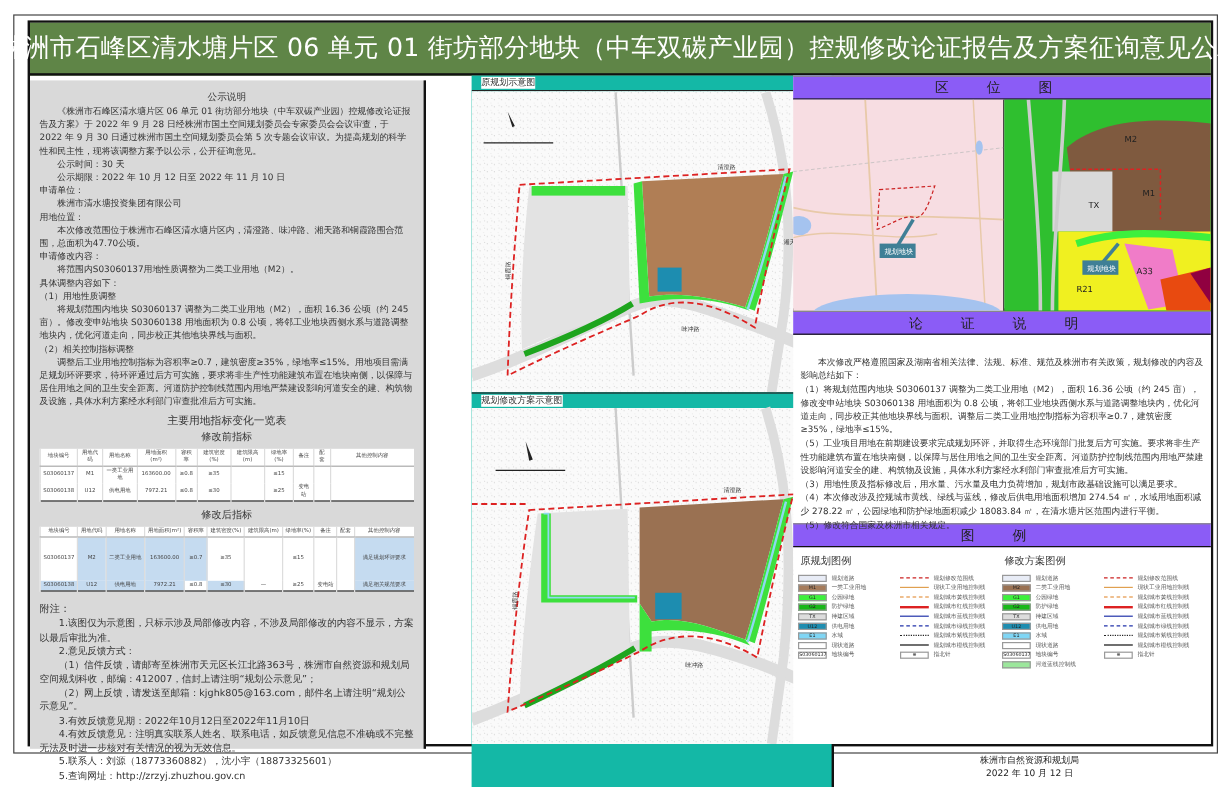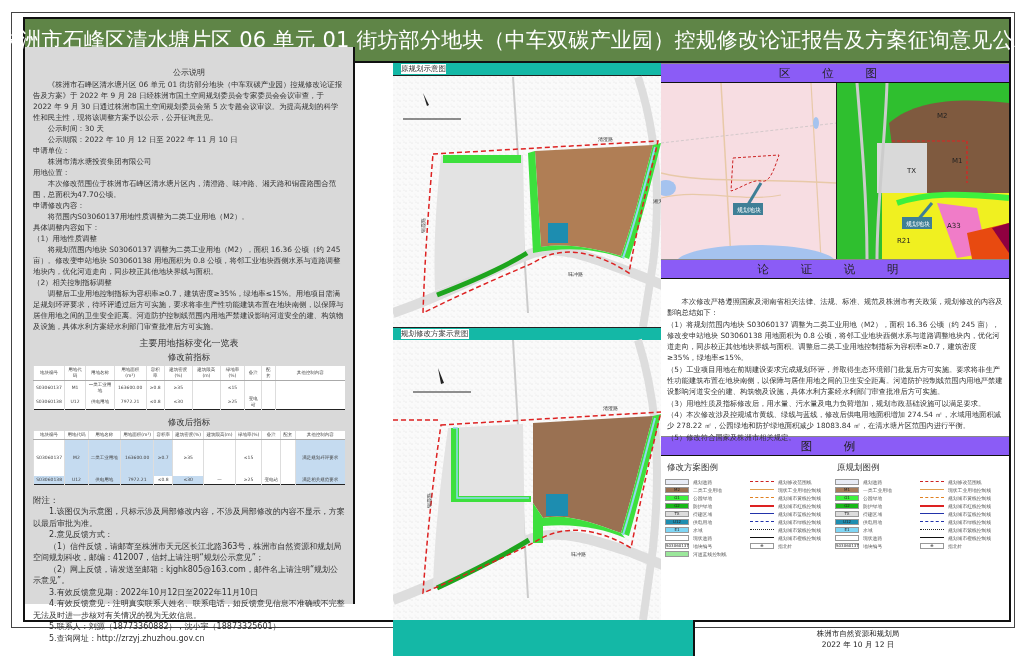--- a/index.html
+++ b/index.html
@@ -6,21 +6,21 @@
   html, body { width: 1024px; height: 656px; background: #ffffff; overflow: hidden; }
   body { font-family: "DejaVu Sans", "Liberation Sans", sans-serif; color: #222; position: relative; }
 
   .outer-frame { position: absolute; left: 11px; top: 12px; width: 1004px; height: 616px; border: 1px solid #444; background: #fff; }
   .poster { position: absolute; left: 23px; top: 17px; width: 988px; height: 605px; border: 2px solid #111; background: #fff; }
 
   .title-bar { position: absolute; left: 0; top: 0; width: 984px; height: 44px; background: #5f8547; border-bottom: 2px solid #111; display: flex; align-items: center; justify-content: center; }
   .title-text { color: #fff; font-size: 21px; letter-spacing: 0.2px; font-family: "DejaVu Sans", sans-serif; white-space: nowrap; }
 
   
-  .left-col { position: absolute; left: 0; top: 28px; width: 330px; height: 557px; background: #d9d9d9; border-right: 2px solid #111; padding: 20px 8px; font-size: 7.4px; line-height: 11px; color: #333; }
+  .left-col { position: absolute; left: 0; top: 48px; width: 330px; height: 557px; background: #d9d9d9; border-right: 2px solid #111; padding: 8px 8px; font-size: 7.4px; line-height: 11px; color: #333; }
   .notice-heading { text-align: center; font-size: 8px; margin-bottom: 1px; }
   .para { text-indent: 2em; }
   .line { }
   .indent { padding-left: 2em; }
   .table-title { text-align: center; font-size: 9px; margin: 6px 0 3px; }
   .table-sub { text-align: center; font-size: 8.5px; margin: 2px 0 3px; }
   table.idx { width: 100%; border-collapse: collapse; background: #fff; font-size: 4.5px; line-height: 6px; color: #444; border-bottom: 1.5px solid #222; }
   table.idx td, table.idx th { border-left: 1px solid #ddd; padding: 1px 2px; text-align: center; font-weight: normal; }
   table.idx th { border-bottom: 1px solid #aaa; }
   table.after td.blue { background: #c5dbf0; }
@@ -310,30 +310,30 @@
       <div>（1）将规划范围内地块 S03060137 调整为二类工业用地（M2），面积 16.36 公顷（约 245 亩），修改变申站地块 S03060138 用地面积为 0.8 公顷，将邻工业地块西侧水系与道路调整地块内，优化河道走向，同步校正其他地块界线与面积。调整后二类工业用地控制指标为容积率≥0.7，建筑密度≥35%，绿地率≤15%。</div>
       <div>（5）工业项目用地在前期建设要求完成规划环评，并取得生态环境部门批复后方可实施。要求将非生产性功能建筑布置在地块南侧，以保障与居住用地之间的卫生安全距离。河道防护控制线范围内用地严禁建设影响河道安全的建、构筑物及设施，具体水利方案经水利部门审查批准后方可实施。</div>
       <div>（3）用地性质及指标修改后，用水量、污水量及电力负荷增加，规划市政基础设施可以满足要求。</div>
       <div>（4）本次修改涉及控规城市黄线、绿线与蓝线，修改后供电用地面积增加 274.54 ㎡，水域用地面积减少 278.22 ㎡，公园绿地和防护绿地面积减少 18083.84 ㎡，在清水塘片区范围内进行平衡。</div>
       <div>（5）修改符合国家及株洲市相关规定。</div>
     </div>
 
     <div class="sec-head">图 例</div>
     <div class="legend">
       <div class="legend-group">
-        <div class="legend-title">修改方案图例</div>
+        <div class="legend-title">原规划图例</div>
         <div class="legend-cols">
-          <div class="legend-sub" id="lg-after-fills">
+          <div class="legend-sub" id="lg-before-fills">
               <div class="lg-row">
                 <span class="lg-swatch" style="background: rgb(232, 236, 246);"></span>
                 <span class="lg-label">规划道路</span>
               </div>
               <div class="lg-row">
-                <span class="lg-swatch" style="background: rgb(154, 113, 82);">M2</span>
-                <span class="lg-label">二类工业用地</span>
+                <span class="lg-swatch" style="background: rgb(166, 124, 91);">M1</span>
+                <span class="lg-label">一类工业用地</span>
               </div>
               <div class="lg-row">
                 <span class="lg-swatch" style="background: rgb(61, 240, 61);">G1</span>
                 <span class="lg-label">公园绿地</span>
               </div>
               <div class="lg-row">
                 <span class="lg-swatch" style="background: rgb(24, 184, 24);">G2</span>
                 <span class="lg-label">防护绿地</span>
               </div>
               <div class="lg-row">
@@ -349,26 +349,22 @@
                 <span class="lg-label">水域</span>
               </div>
               <div class="lg-row">
                 <span class="lg-swatch" style="background: rgb(255, 255, 255);"></span>
                 <span class="lg-label">现状道路</span>
               </div>
               <div class="lg-row">
                 <span class="lg-swatch" style="background: rgb(255, 255, 255);">S03060137</span>
                 <span class="lg-label">地块编号</span>
               </div>
-              <div class="lg-row">
-                <span class="lg-swatch" style="background: rgb(155, 231, 155);"></span>
-                <span class="lg-label">河道蓝线控制线</span>
-              </div>
             </div>
-          <div class="legend-sub" id="lg-after-lines">
+          <div class="legend-sub" id="lg-before-lines">
               <div class="lg-row">
                 <span class="lg-line" style="border-top: 1.5px dashed rgb(204, 34, 34);"></span>
                 <span class="lg-label">规划修改范围线</span>
               </div>
               <div class="lg-row">
                 <span class="lg-line" style="border-top: 1.5px solid rgb(224, 160, 80);"></span>
                 <span class="lg-label">现状工业用地控制线</span>
               </div>
               <div class="lg-row">
                 <span class="lg-line" style="border-top: 1px dashed rgb(224, 128, 32);"></span>
@@ -395,30 +391,30 @@
                 <span class="lg-label">规划城市橙线控制线</span>
               </div>
               <div class="lg-row">
                 <span class="lg-swatch" style="background: rgb(255, 255, 255);">⊕</span>
                 <span class="lg-label">指北针</span>
               </div>
             </div>
         </div>
       </div>
       <div class="legend-group">
-        <div class="legend-title">原规划图例</div>
+        <div class="legend-title">修改方案图例</div>
         <div class="legend-cols">
-          <div class="legend-sub" id="lg-before-fills">
+          <div class="legend-sub" id="lg-after-fills">
               <div class="lg-row">
                 <span class="lg-swatch" style="background: rgb(232, 236, 246);"></span>
                 <span class="lg-label">规划道路</span>
               </div>
               <div class="lg-row">
-                <span class="lg-swatch" style="background: rgb(166, 124, 91);">M1</span>
-                <span class="lg-label">一类工业用地</span>
+                <span class="lg-swatch" style="background: rgb(154, 113, 82);">M2</span>
+                <span class="lg-label">二类工业用地</span>
               </div>
               <div class="lg-row">
                 <span class="lg-swatch" style="background: rgb(61, 240, 61);">G1</span>
                 <span class="lg-label">公园绿地</span>
               </div>
               <div class="lg-row">
                 <span class="lg-swatch" style="background: rgb(24, 184, 24);">G2</span>
                 <span class="lg-label">防护绿地</span>
               </div>
               <div class="lg-row">
@@ -434,22 +430,26 @@
                 <span class="lg-label">水域</span>
               </div>
               <div class="lg-row">
                 <span class="lg-swatch" style="background: rgb(255, 255, 255);"></span>
                 <span class="lg-label">现状道路</span>
               </div>
               <div class="lg-row">
                 <span class="lg-swatch" style="background: rgb(255, 255, 255);">S03060137</span>
                 <span class="lg-label">地块编号</span>
               </div>
+              <div class="lg-row">
+                <span class="lg-swatch" style="background: rgb(155, 231, 155);"></span>
+                <span class="lg-label">河道蓝线控制线</span>
+              </div>
             </div>
-          <div class="legend-sub" id="lg-before-lines">
+          <div class="legend-sub" id="lg-after-lines">
               <div class="lg-row">
                 <span class="lg-line" style="border-top: 1.5px dashed rgb(204, 34, 34);"></span>
                 <span class="lg-label">规划修改范围线</span>
               </div>
               <div class="lg-row">
                 <span class="lg-line" style="border-top: 1.5px solid rgb(224, 160, 80);"></span>
                 <span class="lg-label">现状工业用地控制线</span>
               </div>
               <div class="lg-row">
                 <span class="lg-line" style="border-top: 1px dashed rgb(224, 128, 32);"></span>

